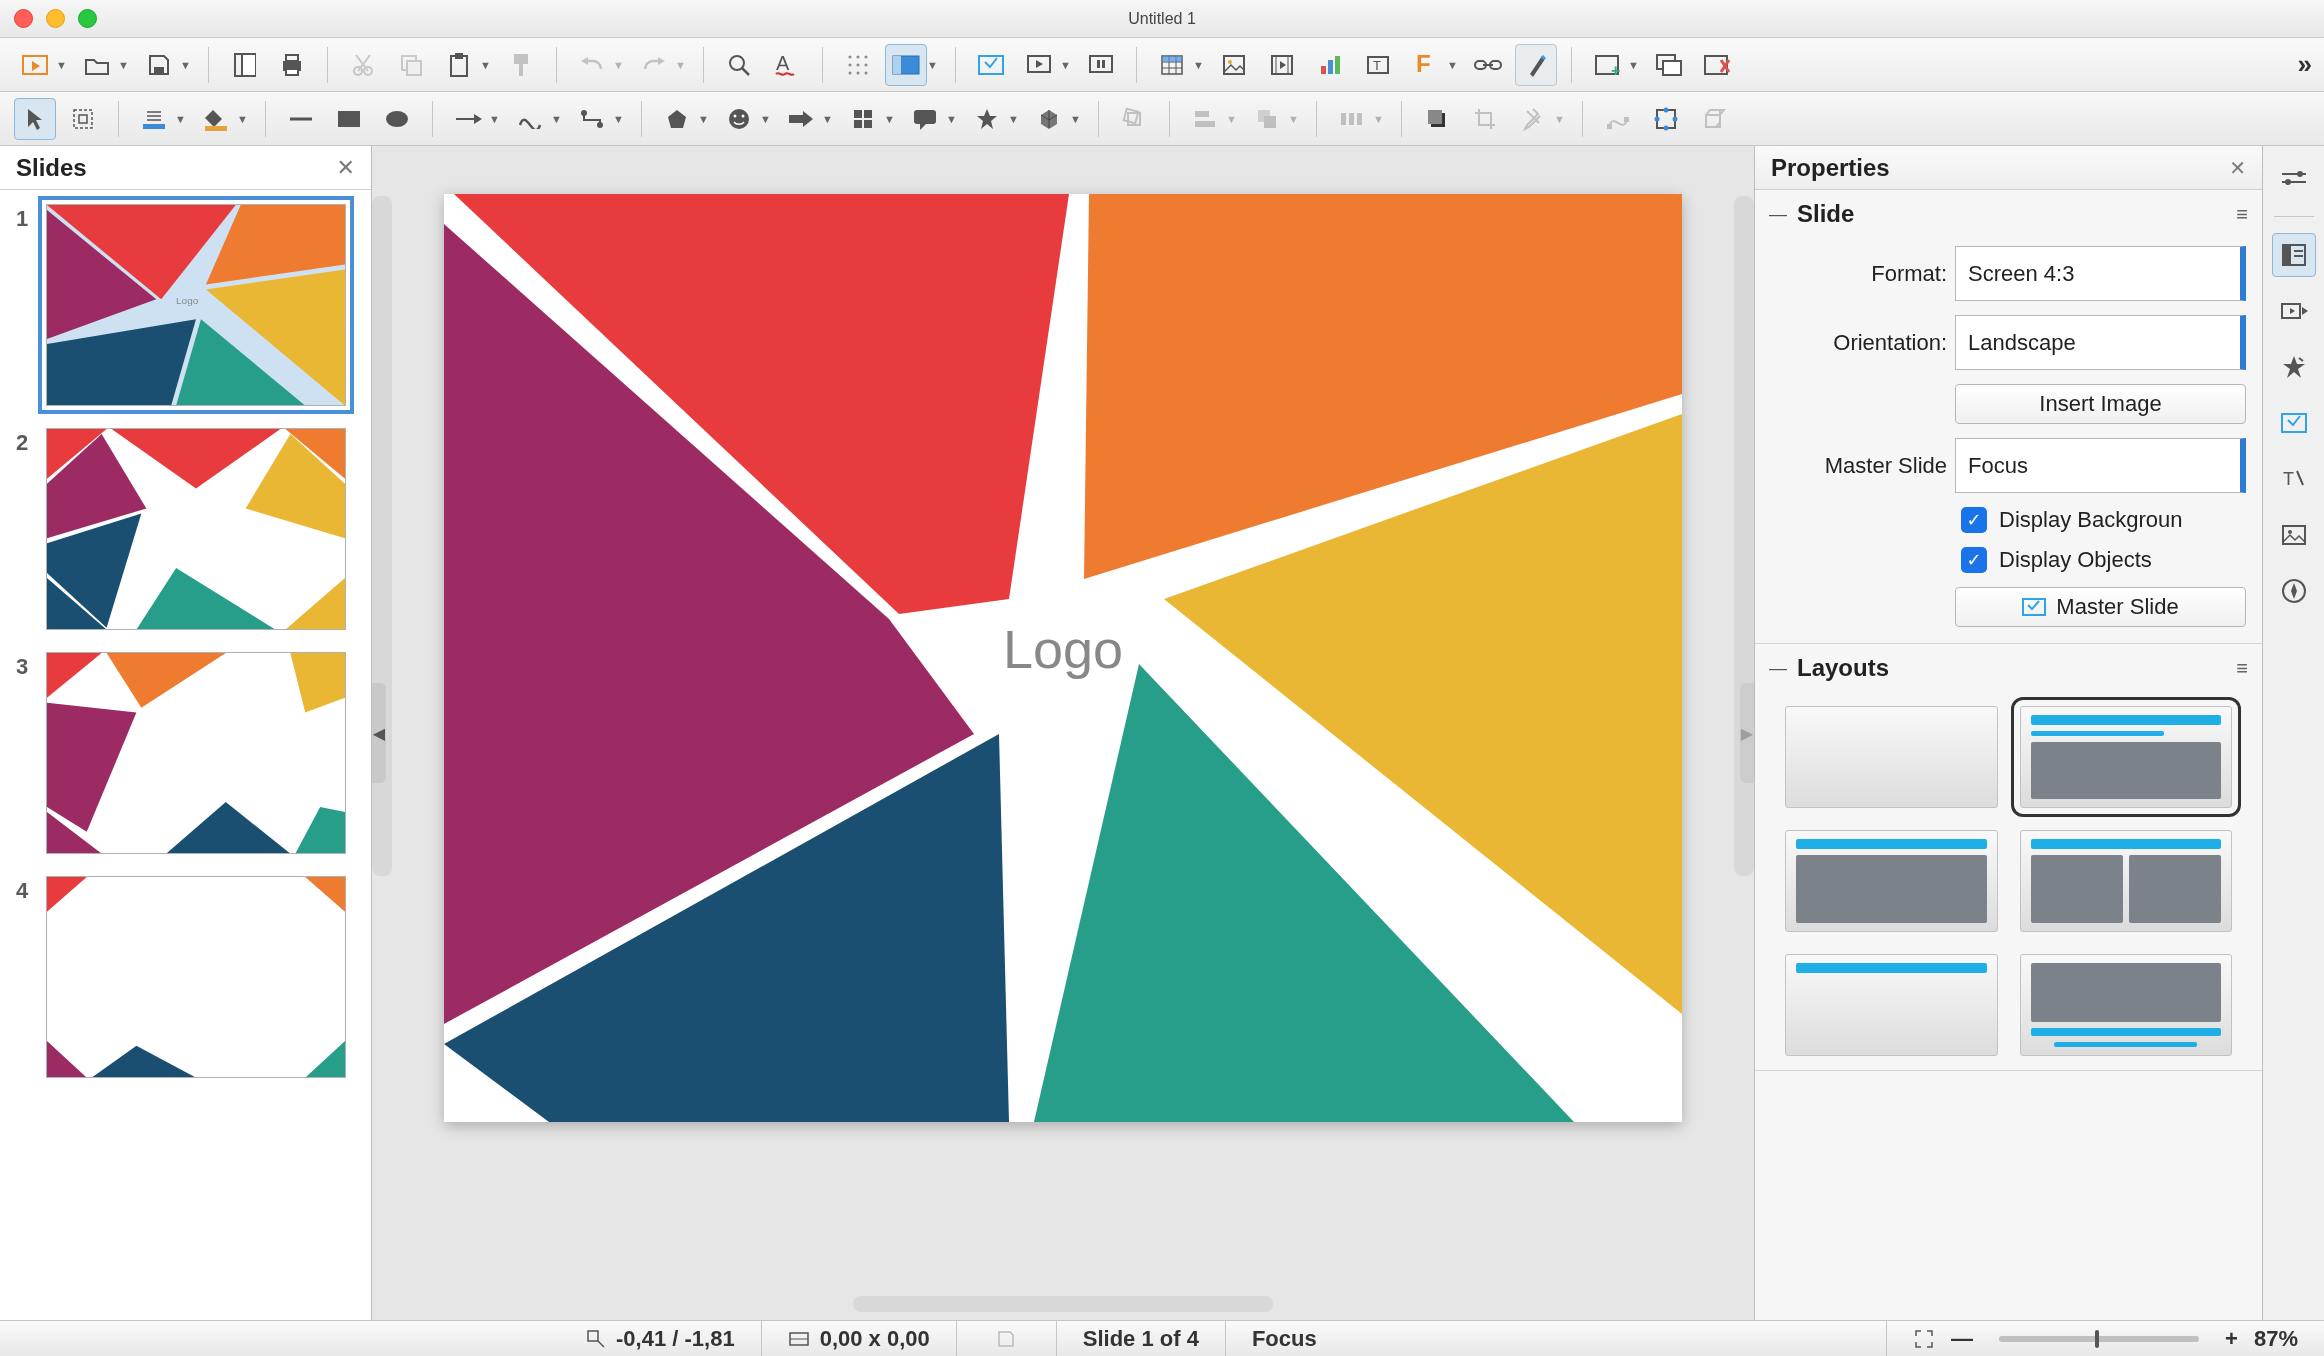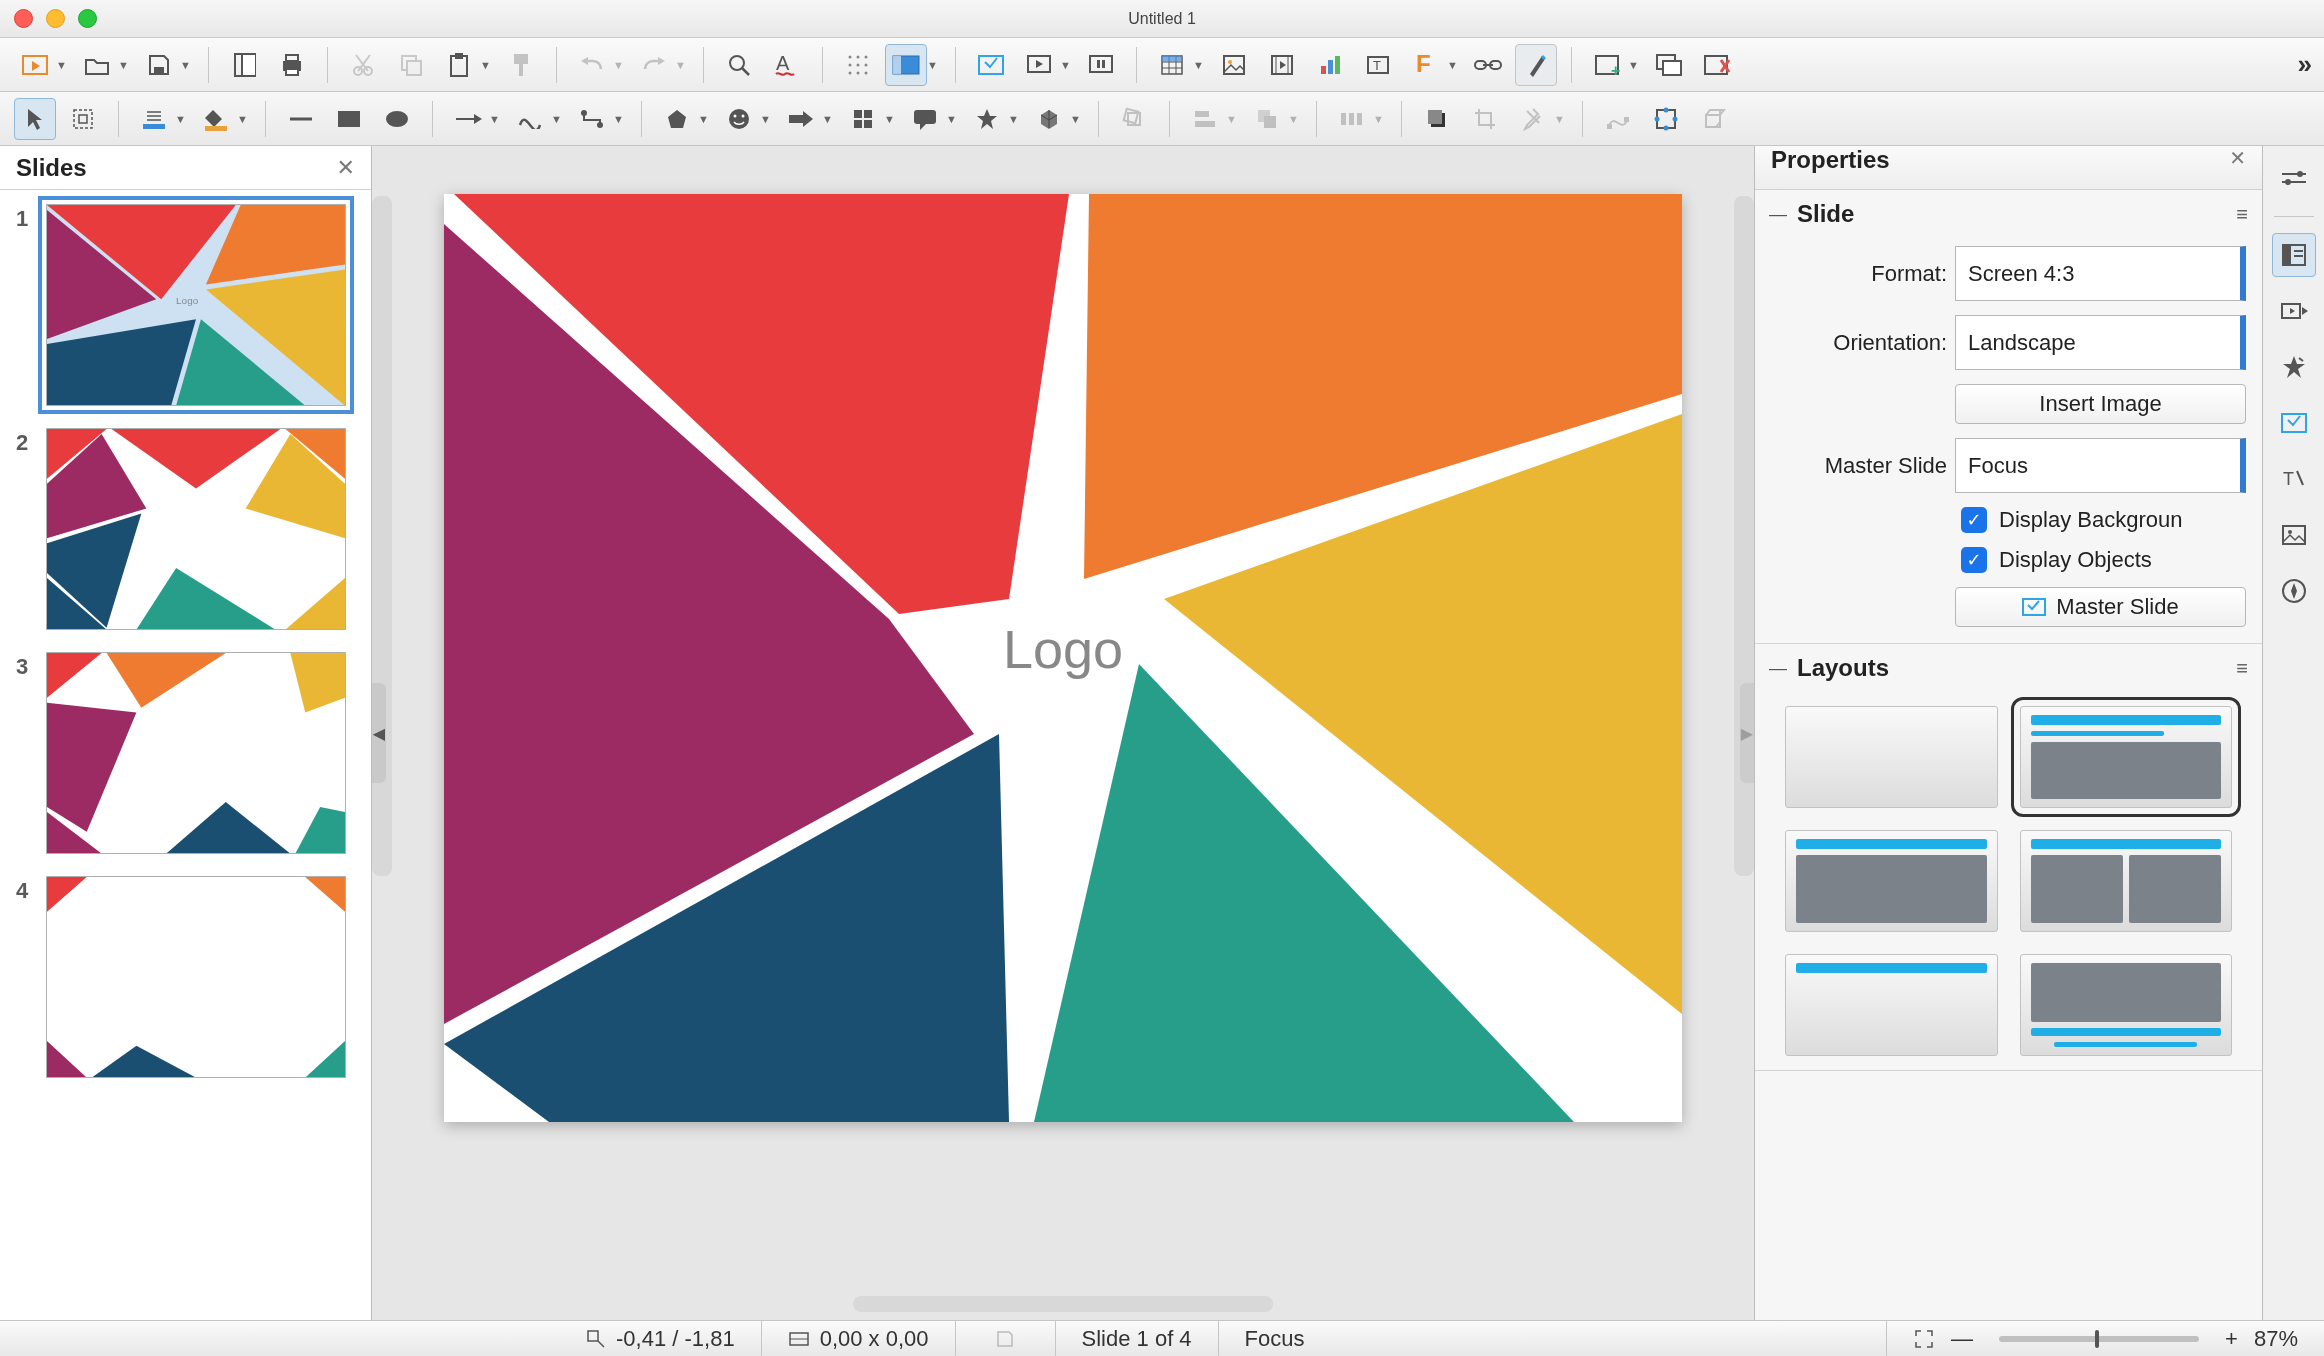--- a/index.html
+++ b/index.html
@@ -38,21 +38,21 @@
 .canvaswrap { flex: 1; background: #e6e6e6; position: relative; display: flex; align-items: flex-start; justify-content: center; padding-top: 48px; }
 .vscroll { position: absolute; left: 0; top: 50px; width: 20px; height: 680px; background: #cfcfcf; border-radius: 8px; opacity: .6; }
 .canvas { width: 1238px; height: 928px; background: #fff; box-shadow: 0 4px 14px rgba(0,0,0,.25); position: relative; overflow: hidden; }
 .logo-txt { position: absolute; left: 50%; top: 49%; transform: translate(-50%,-50%); font-size: 54px; color: #888; }
 .collapse { position: absolute; top: 50%; width: 14px; height: 100px; background: #c9c9c9; transform: translateY(-50%); display:flex; align-items:center; justify-content:center; font-size:16px; color:#555;}
 .collapse.left { left: 0; border-radius: 0 6px 6px 0;}
 .collapse.right { right: 0; border-radius: 6px 0 0 6px;}
 .hscroll { position:absolute; bottom: 8px; left:50%; transform:translateX(-50%); width:420px; height:16px; background:#cfcfcf; border-radius:8px; opacity:.6;}
 
 .proppanel { width: 508px; background: #f6f6f6; border-left: 1px solid #bdbdbd; display: flex; flex-direction: column; overflow: hidden; }
-.pp-head { height: 44px; display: flex; padding: 0 16px; border-bottom: 1px solid #d0d0d0; background: linear-gradient(#fafafa,#eee); }
+.pp-head { height: 44px; display: flex; align-items: center; padding: 0 16px; border-bottom: 1px solid #d0d0d0; background: linear-gradient(#fafafa,#eee); }
 .pp-head h3 { font-size: 24px; font-weight: bold; color: #222; }
 .pp-close { margin-left: auto; font-size: 20px; color: #7a7a7a; cursor: pointer; }
 .section { border-bottom: 1px solid #d5d5d5; }
 .sec-head { display: flex; align-items: center; padding: 10px 14px; gap: 10px; }
 .sec-head .tw { font-size: 18px; color: #555; cursor: pointer; }
 .sec-head h4 { font-size: 24px; font-weight: bold; color: #222; }
 .sec-menu { margin-left: auto; font-size: 20px; color: #666; cursor: pointer; }
 .sec-body { padding: 8px 16px 16px 16px; display: flex; flex-direction: column; gap: 14px; }
 .row { display: flex; align-items: center; gap: 8px; }
 .row label { width: 176px; text-align: right; font-size: 22px; color: #222; }
@@ -64,21 +64,21 @@
 .layout { height: 102px; background: linear-gradient(#f9f9f9,#dcdcdc); border: 1px solid #c2c2c2; border-radius: 3px; cursor: pointer; display:flex; flex-direction:column; padding:8px 10px; gap:6px;}
 .layout.selected { outline: 3px solid #333; outline-offset: 6px; }
 .lbar { background:#20aee6; border-radius:2px;}
 .lbox { background:#7b8289; border-radius:2px; flex:1;}
 
 .sidetabs { width: 62px; background: #f0f0f0; border-left: 1px solid #bdbdbd; display: flex; flex-direction: column; align-items: center; padding-top: 10px; gap: 12px; }
 .stab { width: 44px; height: 44px; border: 1px solid transparent; border-radius: 4px; display: flex; align-items: center; justify-content: center; cursor: pointer; }
 .stab.active { background: #d8e6f2; border-color: #8fb7d8; }
 .stdiv { width: 40px; height: 1px; background: #c6c6c6; margin: 4px 0; }
 
-.statusbar { height: 36px; background: linear-gradient(#fafafa,#e8e8e8); border-top: 1px solid #c6c6c6; display: flex; align-items: center; font-size: 22px; color: #333; }
+.statusbar { height: 36px; background: linear-gradient(#fafafa,#e8e8e8); border-top: 1px solid #c6c6c6; display: flex; align-items: center; font-size: 22px; color: #333; font-weight: bold; }
 .sb-cell { padding: 0 26px; border-right: 1px solid #c6c6c6; height: 100%; display: flex; align-items: center; gap:10px;}
 .zoom-slider { width: 200px; height: 6px; background: #c0c0c0; border-radius: 3px; position: relative; margin: 0 10px;}
 .zoom-slider::after { content:''; position:absolute; left:48%; top:-6px; width:4px; height:18px; background:#555; border-radius:2px;}
 svg { display: block; }
 
 
 .shutter { position:absolute; inset:0; }
 .shutter polygon { stroke:#fff; stroke-width:0; }
 </style>
 </head>

